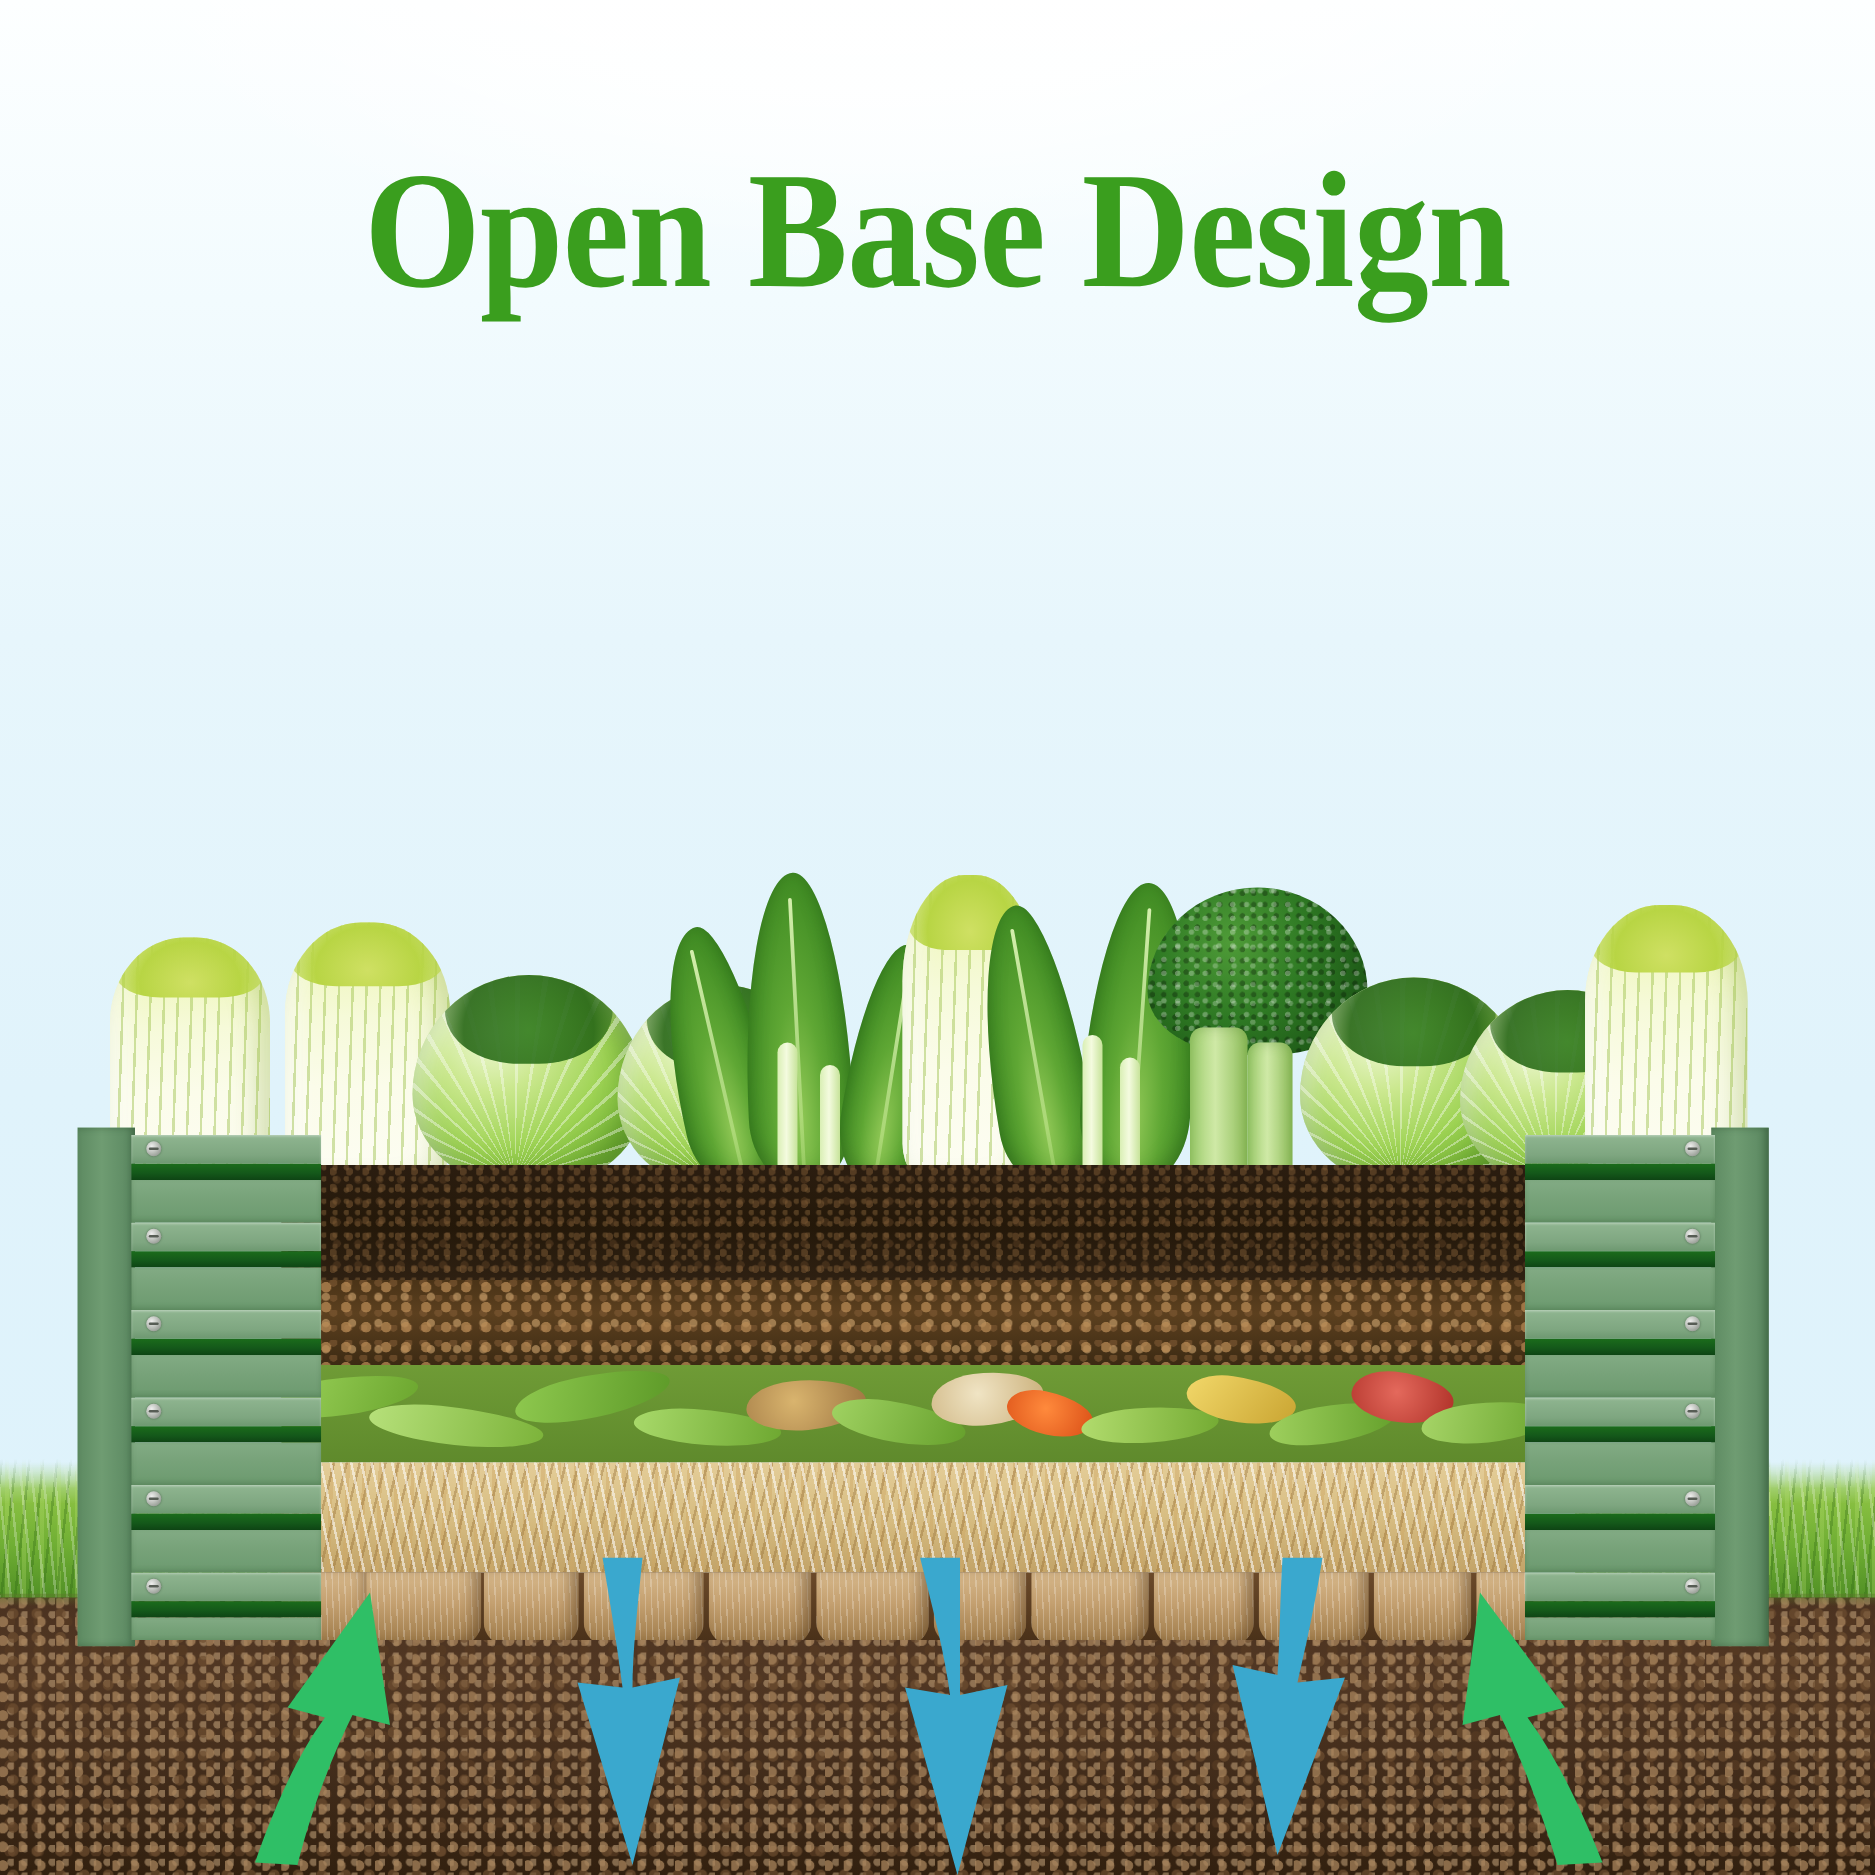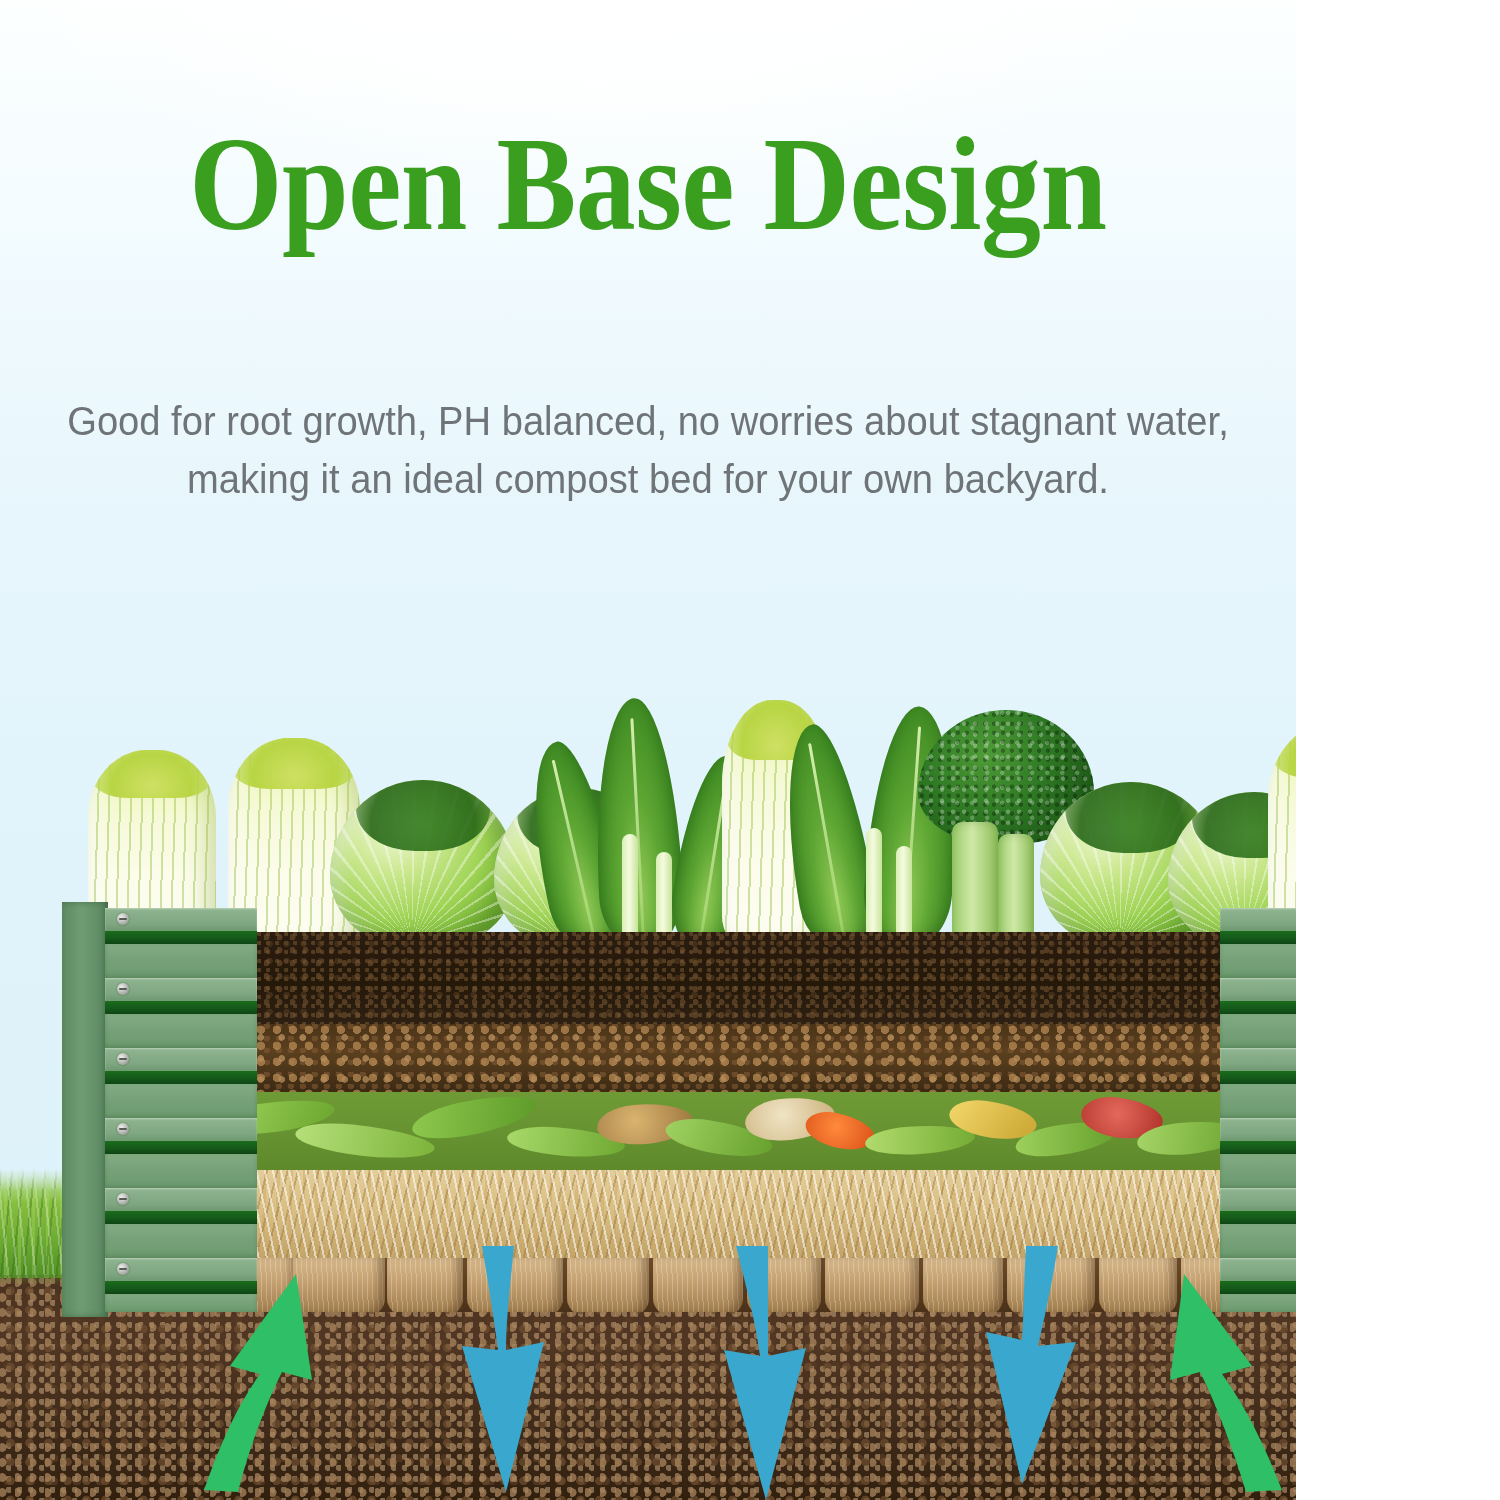--- a/index.html
+++ b/index.html
@@ -5,21 +5,21 @@
   * { margin:0; padding:0; box-sizing:border-box; }
   html,body { width:1500px; height:1500px; overflow:hidden; }
   body {
     font-family:"Liberation Sans", sans-serif;
     position:relative;
     background:#ffffff;
   }
 
   
   .stage{
-    position:absolute; inset:0; width:1296px; height:1500px; overflow:hidden;
+    position:absolute; inset:0; width:1500px; height:1500px; overflow:hidden;
     background:
       radial-gradient(ellipse 900px 420px at 46% -6%, #ffffff 0%, rgba(255,255,255,0.85) 38%, rgba(255,255,255,0) 72%),
       linear-gradient(180deg,#fdffff 0%, #f2fbfe 16%, #e7f6fc 34%, #e0f3fb 58%, #ddf2fb 100%);
   }
 
   
   .headline{
     position:absolute; left:0; right:0; top:118px;
     text-align:center;
     font-family:"Liberation Serif","DejaVu Serif",serif;
@@ -266,24 +266,20 @@
   .arrow{ position:absolute; }
   .arrow svg{ display:block; }
 </style>
 </head>
 <body>
 
 <div class="stage">
 
   <div class="headline">Open Base Design</div>
 
-  <div class="subhead">
-    <span>Good for root growth, PH balanced, no worries about stagnant water,</span>
-    <span>making it an ideal compost bed for your own backyard.</span>
-  </div>
 
   <div class="grass left">
     <div class="grass-body"></div>
     <div class="grass-blades"></div>
   </div>
   <div class="grass right">
     <div class="grass-body"></div>
     <div class="grass-blades"></div>
   </div>
 

